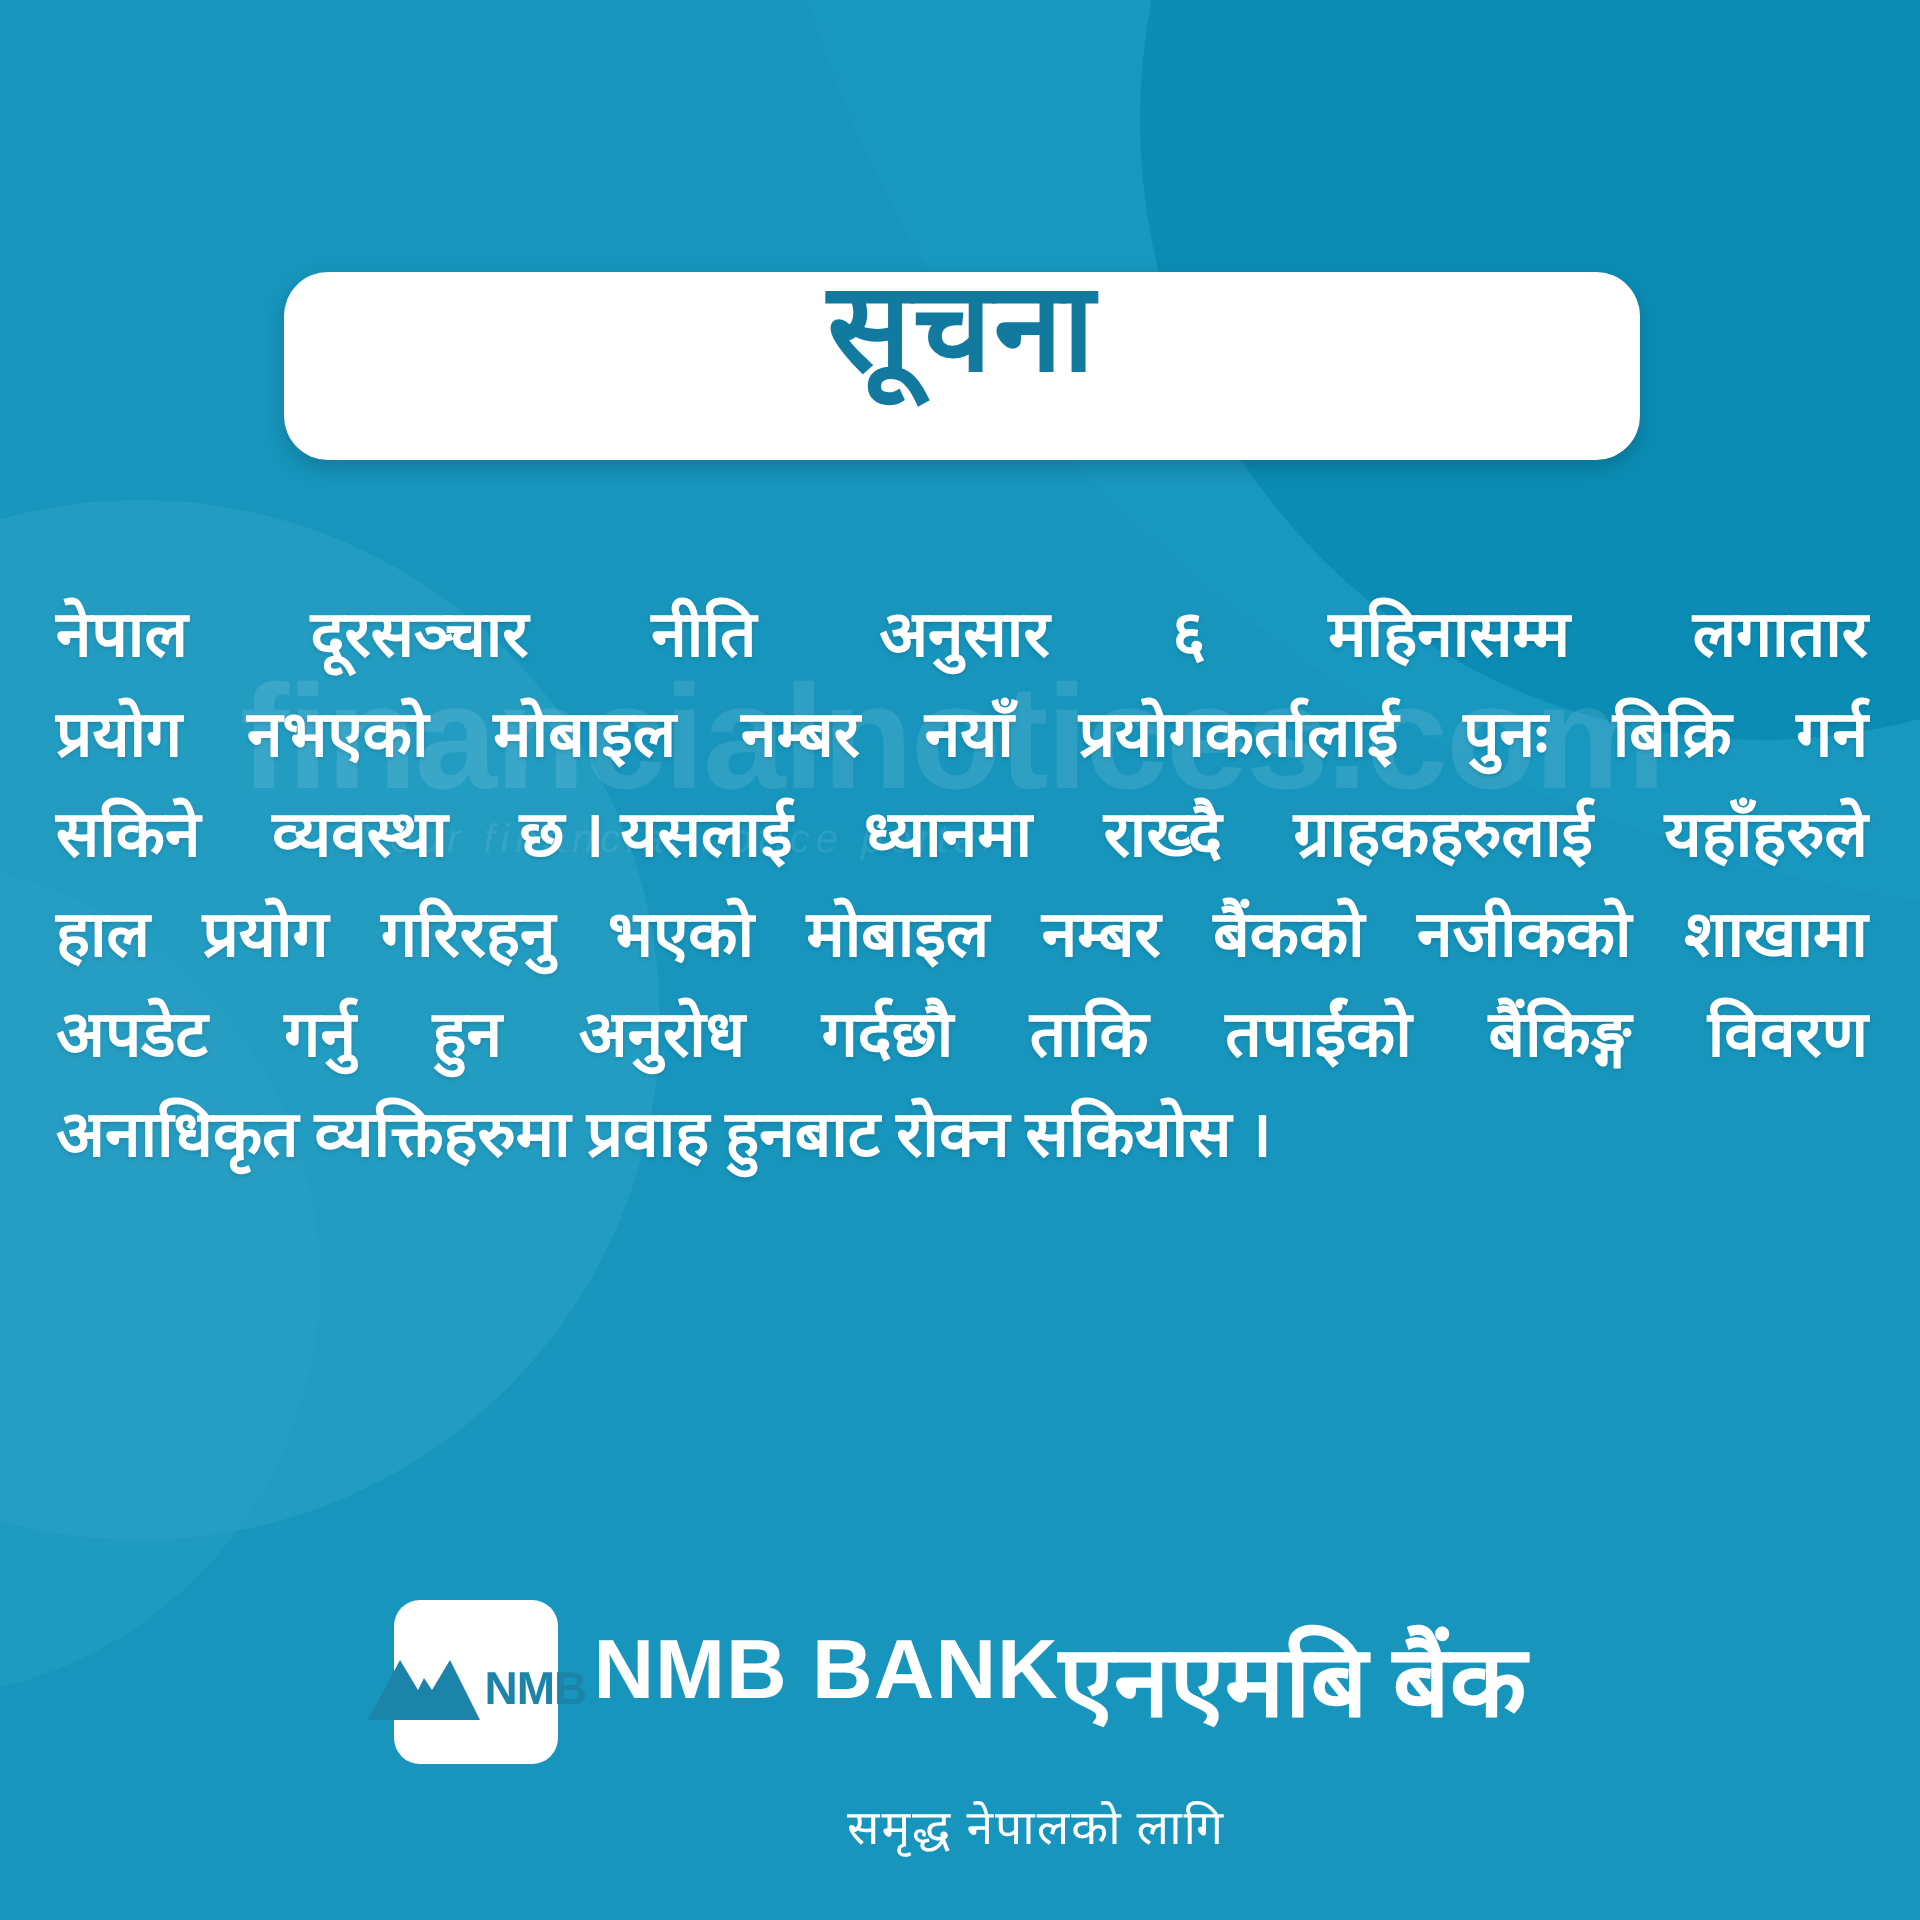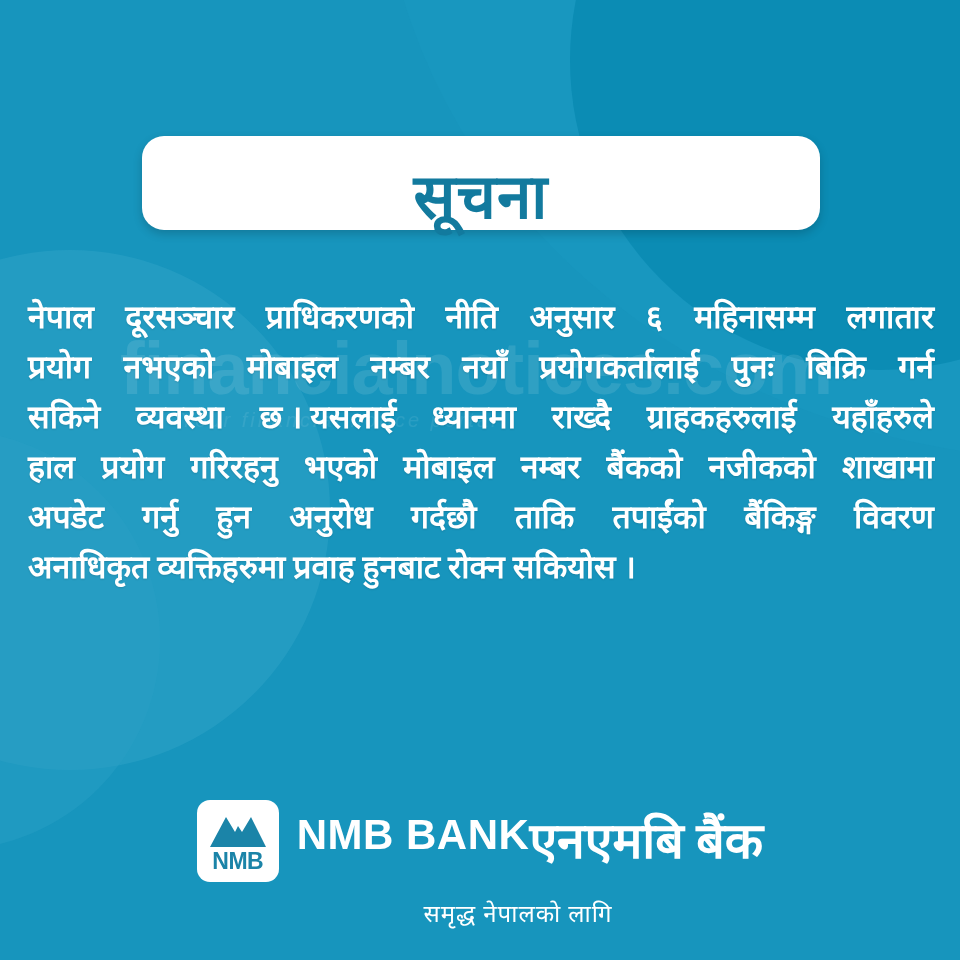--- a/index.html
+++ b/index.html
@@ -99,21 +99,21 @@
   .title-banner {
     position: absolute;
     top: 136px;
     left: 142px;
     width: 678px;
     height: 94px;
     background: #ffffff;
     border-radius: 22px;
     box-shadow: 0 4px 10px rgba(0, 0, 0, .18);
     display: flex;
-    align-items: flex-end;
+    align-items: flex-start;
     justify-content: center;
   }
 
   .title-text {
     color: #127a9e;
     font-size: 62px;
     font-weight: bold;
     line-height: 1;
     letter-spacing: 1px;
     font-family: "Liberation Serif", "DejaVu Serif", serif;
@@ -164,21 +164,20 @@
     align-items: center;
     gap: 18px;
   }
 
   .logo-mark {
     width: 82px;
     height: 82px;
     background: #ffffff;
     border-radius: 13px;
     display: flex;
-    flex-direction: column;
     align-items: center;
     justify-content: center;
     padding: 5px 0 2px;
     box-sizing: border-box;
   }
 
   .logo-mark svg {
     display: block;
     width: 60px;
     height: 34px;
@@ -243,21 +242,20 @@
   </div>
 
   <div class="title-banner">
     <span class="title-text">सूचना</span>
   </div>
 
   <div class="notice-body">
     <div class="notice-line">
         <span>नेपाल</span>
         <span>दूरसञ्चार</span>
-        <span>प्राधिकरणको</span>
         <span>नीति</span>
         <span>अनुसार</span>
         <span>६</span>
         <span>महिनासम्म</span>
         <span>लगातार</span>
       </div>
     <div class="notice-line">
         <span>प्रयोग</span>
         <span>नभएको</span>
         <span>मोबाइल</span>

